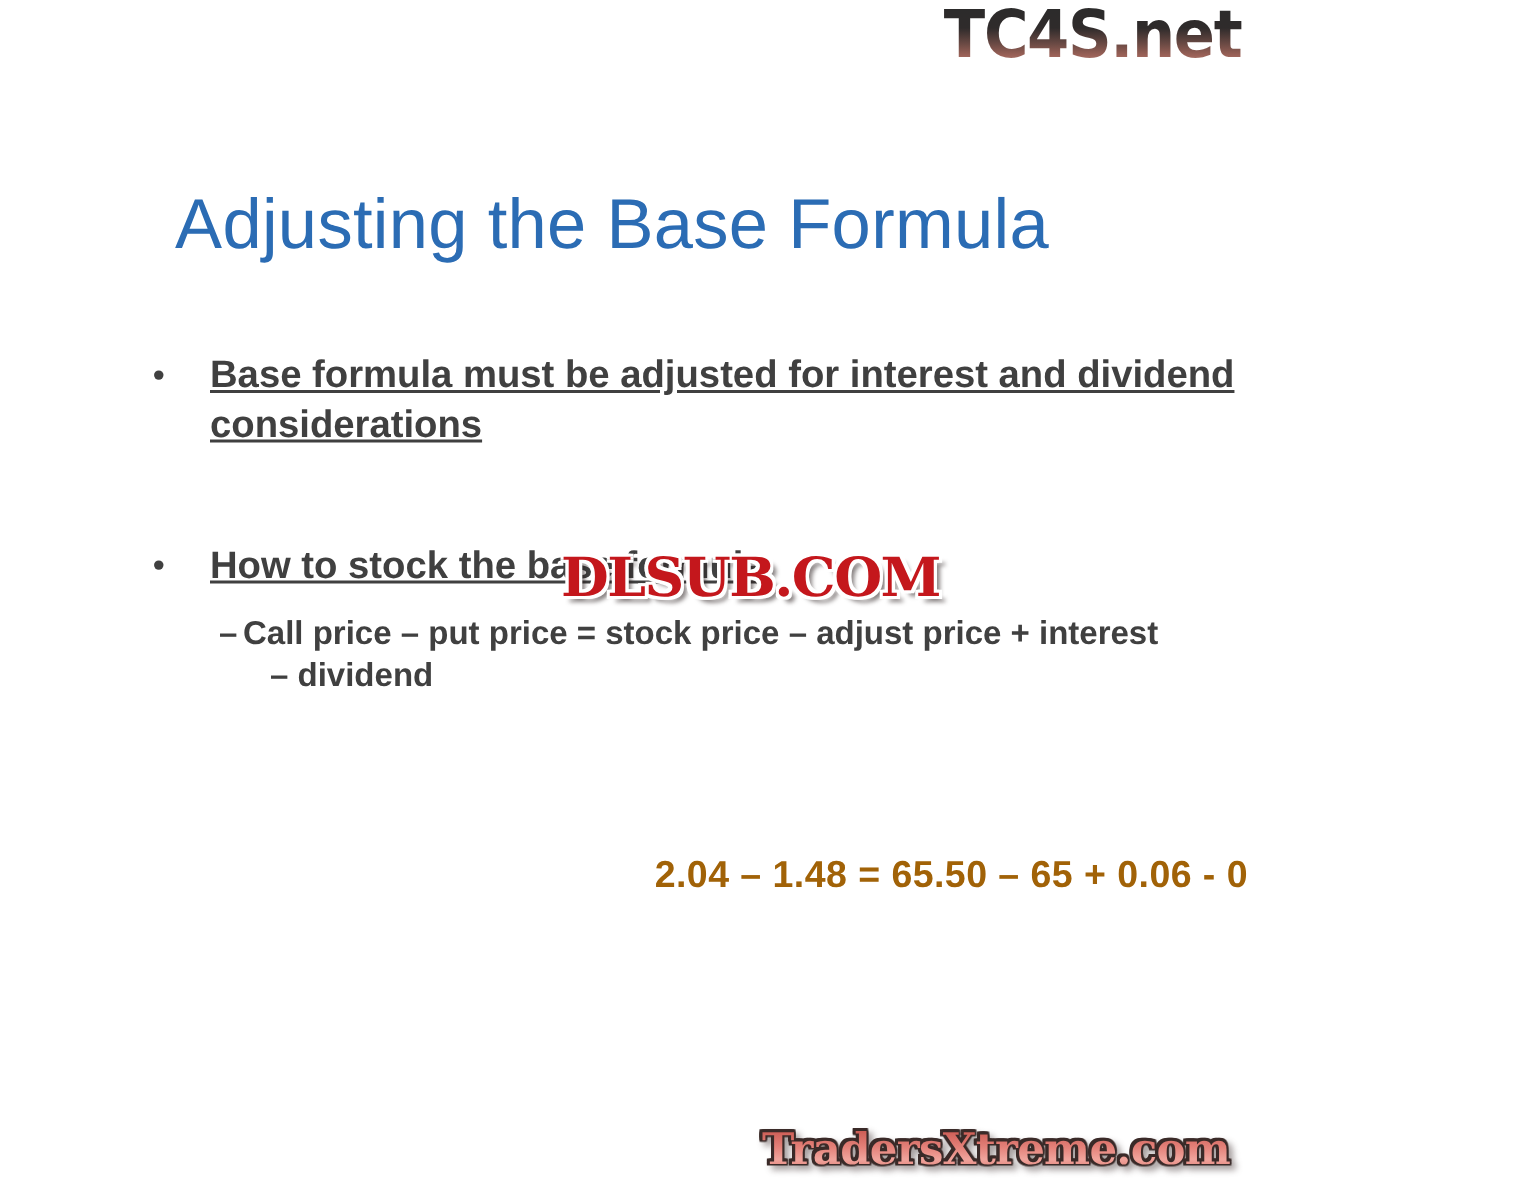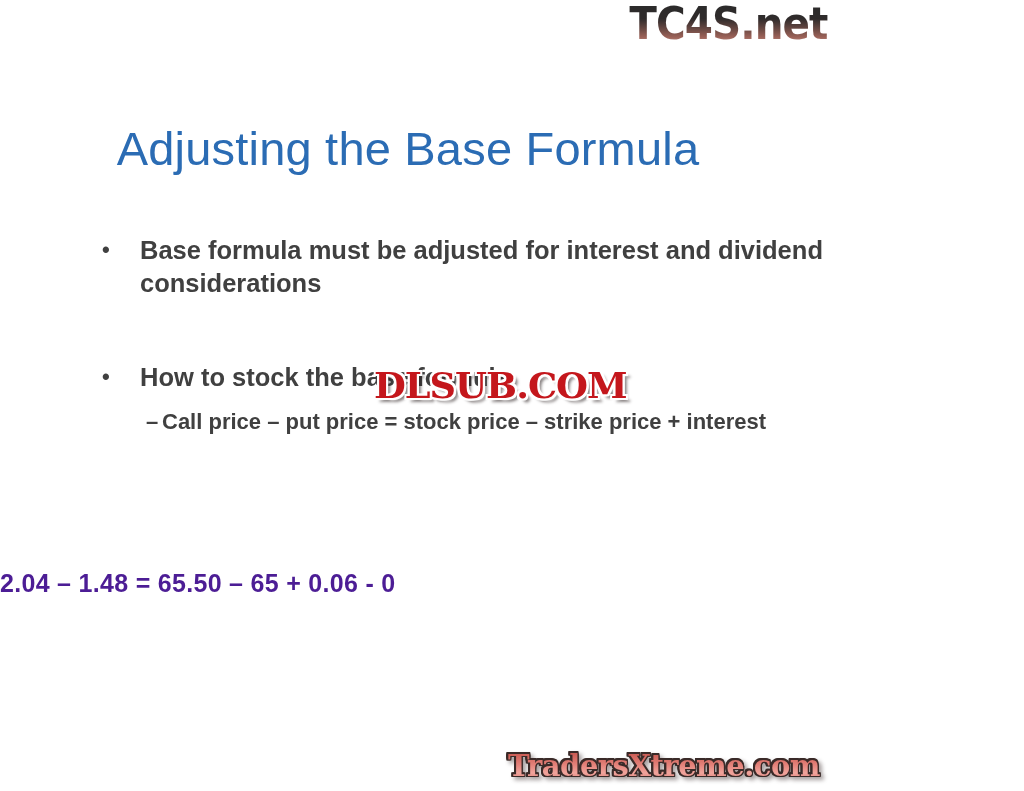--- a/index.html
+++ b/index.html
@@ -76,20 +76,21 @@
     width: 38px;
     text-align: left;
     padding-left: 6px;
     font-size: 22px;
     line-height: 1.42;
     color: #404040;
   }
   .bullet-text {
     flex: 1 1 auto;
     max-width: 720px;
+    text-decoration: underline;
   }
 
   .gap-a { height: 62px; }
   .gap-b { height: 14px; }
 
   .sub-row {
     display: flex;
     align-items: flex-start;
     font-weight: bold;
     color: #404040;
@@ -110,22 +111,22 @@
     display: block;
     padding-left: 18px;
   }
 
   
   #formula {
     position: absolute;
     left: 0;
     right: 0;
     top: 569px;
-    text-align: left;
-    color: #4c1d95;
+    text-align: right;
+    color: #a16207;
     font-weight: bold;
     font-size: 25px;
     letter-spacing: 0.3px;
     white-space: nowrap;
   }
 
   
   #watermark {
     position: absolute;
     left: 374px;
@@ -196,21 +197,22 @@
     <div class="bullet-row">
       <span class="bullet-mark">•</span>
       <span class="bullet-text">How to stock the base formula</span>
     </div>
 
     <div class="gap-b"></div>
 
     <div class="sub-row">
       <span class="sub-mark">–</span>
       <span class="sub-text">
-        <span>Call price – put price = stock price – strike price + interest</span>
+        <span>Call price – put price = stock price – adjust price + interest</span>
+        <span class="cont">– dividend</span>
       </span>
     </div>
 
   </div>
 
   <div id="formula">2.04 – 1.48 = 65.50 – 65 + 0.06 - 0</div>
 
   <div id="watermark">DLSUB.COM</div>
 
   <div id="tx-logo">TradersXtreme.com</div>

